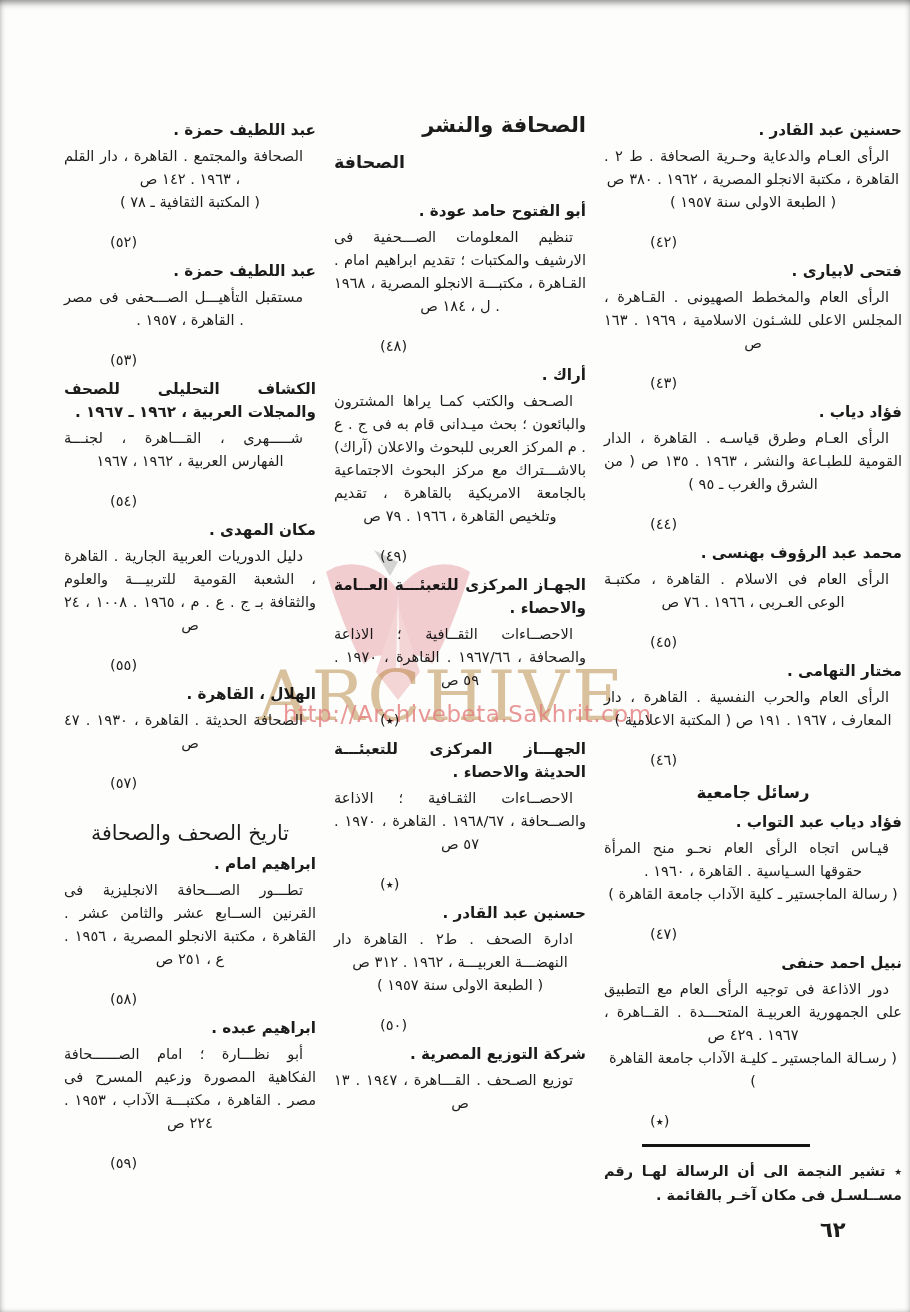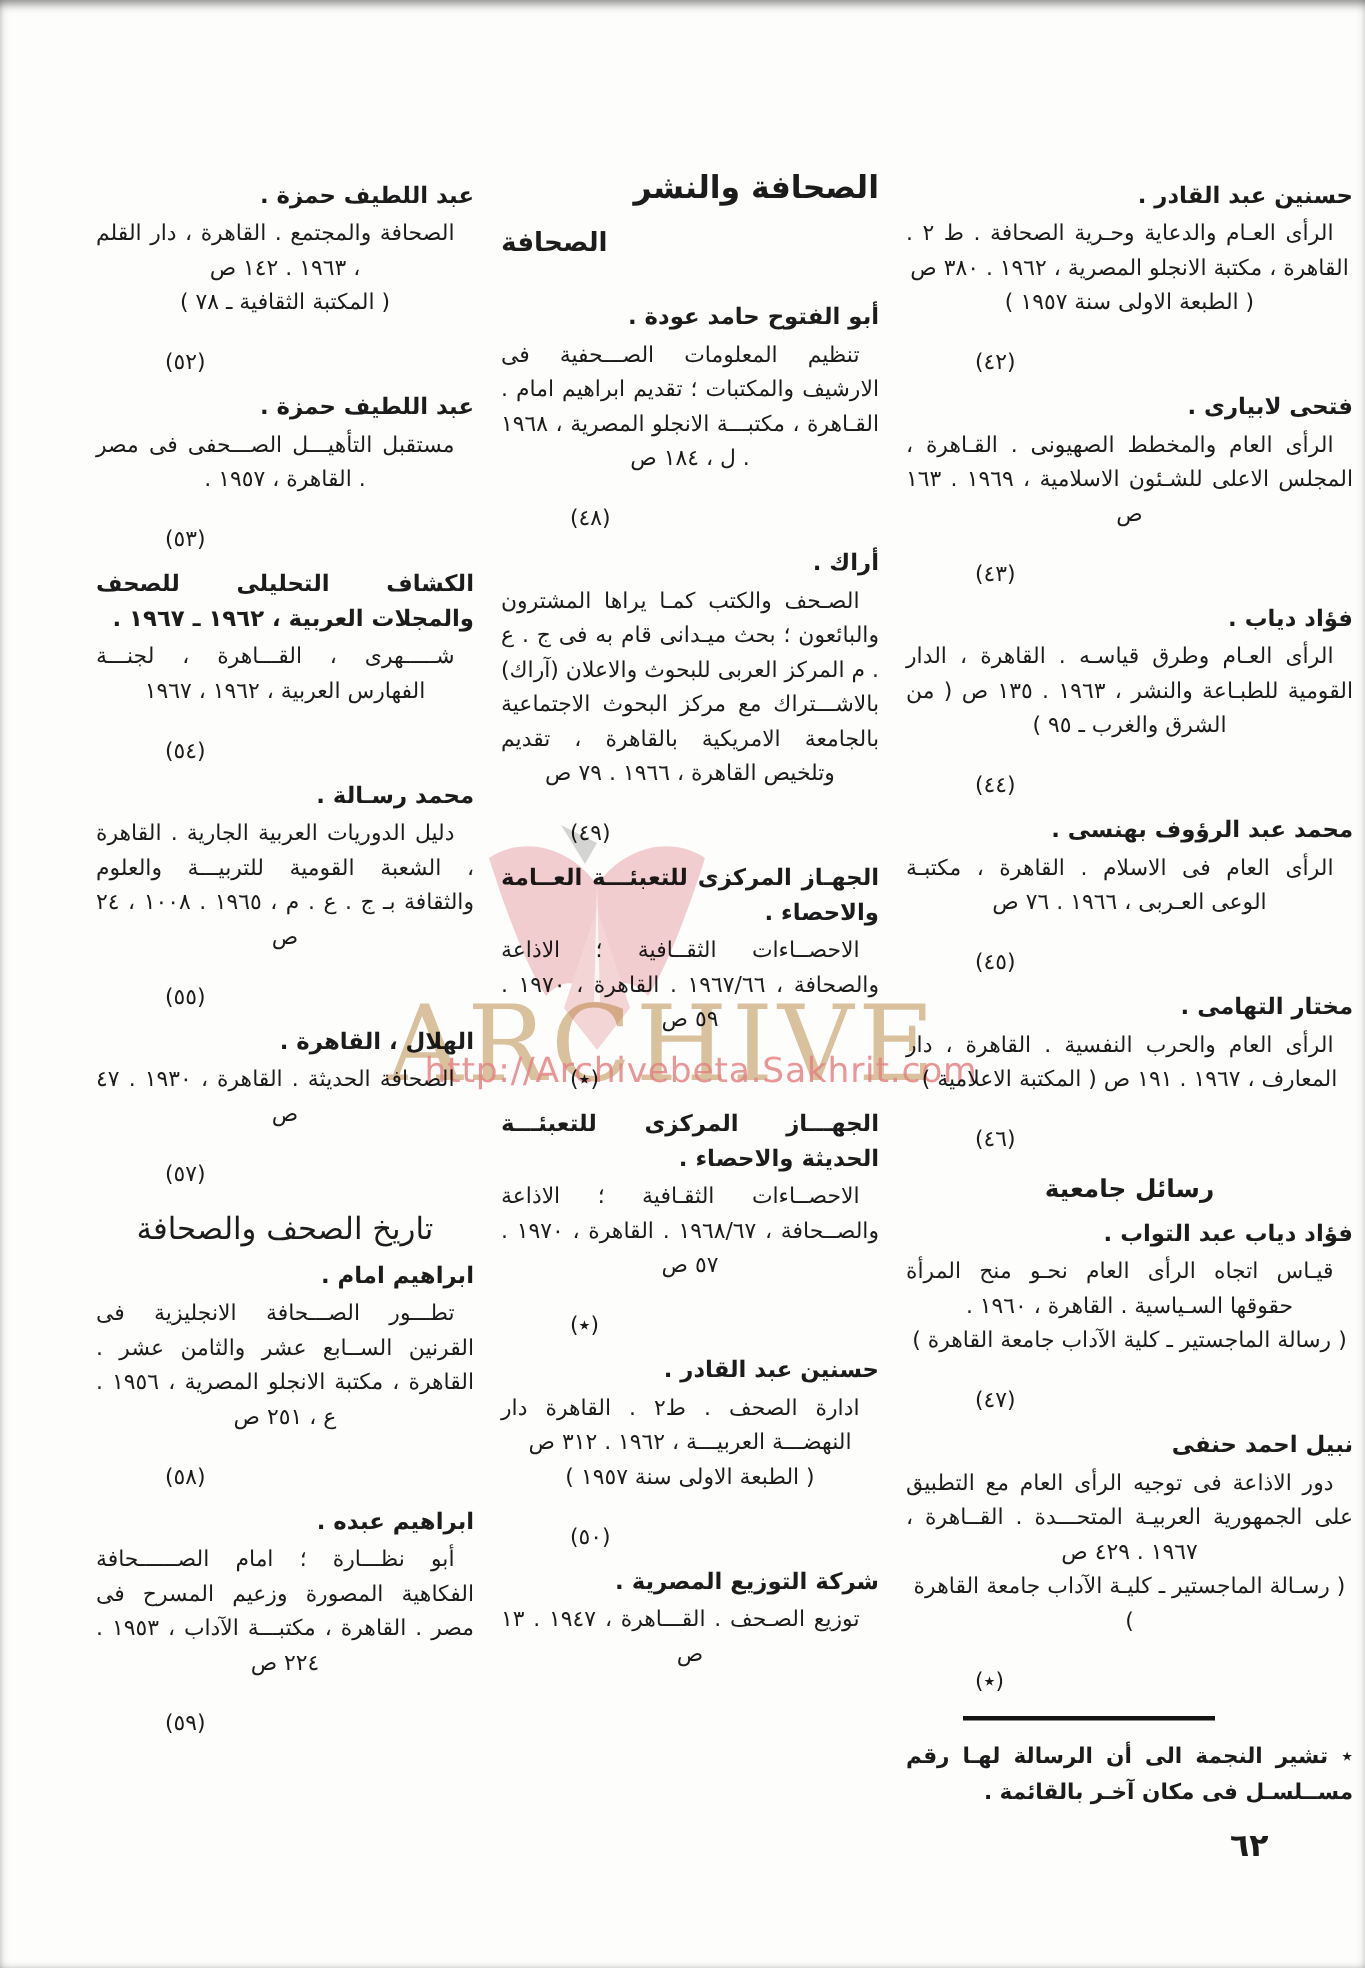--- a/index.html
+++ b/index.html
@@ -28,21 +28,21 @@
   .col-left{width:252px;}
   .page-title{font-size:21px;font-weight:bold;text-align:right;margin:2px 0 14px;}
   .page-subtitle{font-size:17.5px;font-weight:bold;text-align:left;margin:0 0 26px;}
   .entry{margin-bottom:3px;}
   .e-head{font-weight:bold;font-size:15.2px;text-align:right;margin-top:7px;margin-bottom:2px;text-align-last:right;}
   .e-head.wide{text-align:justify;text-align-last:right;}
   .e-body{text-align:justify;text-align-last:center;text-indent:13px;}
   .e-note{text-align:center;}
   .e-num{text-align:left;padding-left:46px;margin-top:17px;}
   .section-head{font-weight:bold;font-size:16.5px;text-align:center;margin:10px 0 4px;}
-  .section-head-large{font-size:20.5px;font-weight:500;text-align:center;margin:14px 0 8px;letter-spacing:.5px;}
+  .section-head-large{font-size:20.5px;font-weight:500;text-align:center;margin:28px 0 8px;letter-spacing:.5px;}
   .foot-rule{height:3px;width:168px;background:#141414;margin:12px auto 12px 38px;}
   .footnote{font-weight:bold;font-size:14.4px;text-align:justify;text-align-last:right;line-height:24px;}
   .page-num{position:absolute;left:820px;top:1218px;font-size:21px;font-weight:bold;z-index:2;direction:ltr;}
   .watermark{position:absolute;inset:0;z-index:3;pointer-events:none;mix-blend-mode:multiply;}
   .wm-book{position:absolute;left:318px;top:548px;opacity:.55;}
   .wm-text{
     position:absolute;left:258px;top:650px;
     font-family:"DejaVu Serif",serif;
     font-size:70px;line-height:92px;
     color:#a16207;opacity:.38;
@@ -152,21 +152,21 @@
         <div class="e-head">عبد اللطيف حمزة .</div>
         <div class="e-body">مستقبل التأهيـــل الصـــحفى فى مصر . القاهرة ، ١٩٥٧ .</div>
         <div class="e-num">(٥٣)</div>
       </div>
       <div class="entry">
         <div class="e-head wide">الكشاف التحليلى للصحف والمجلات العربية ، ١٩٦٢ ـ ١٩٦٧ .</div>
         <div class="e-body">شـــــهرى ، القـــاهرة ، لجنـــة الفهارس العربية ، ١٩٦٢ ، ١٩٦٧</div>
         <div class="e-num">(٥٤)</div>
       </div>
       <div class="entry">
-        <div class="e-head">محمد رسـالة .</div>
+        <div class="e-head">مكان المهدى .</div>
         <div class="e-body">دليل الدوريات العربية الجارية . القاهرة ، الشعبة القومية للتربيـــة والعلوم والثقافة بـ ج . ع . م ، ١٩٦٥ . ١٠٠٨ ، ٢٤ ص</div>
         <div class="e-num">(٥٥)</div>
       </div>
       <div class="entry">
         <div class="e-head">الهلال ، القاهرة .</div>
         <div class="e-body">الصحافة الحديثة . القاهرة ، ١٩٣٠ . ٤٧ ص</div>
         <div class="e-num">(٥٧)</div>
       </div>
       <div class="section-head-large">تاريخ الصحف والصحافة</div>
       <div class="entry">

